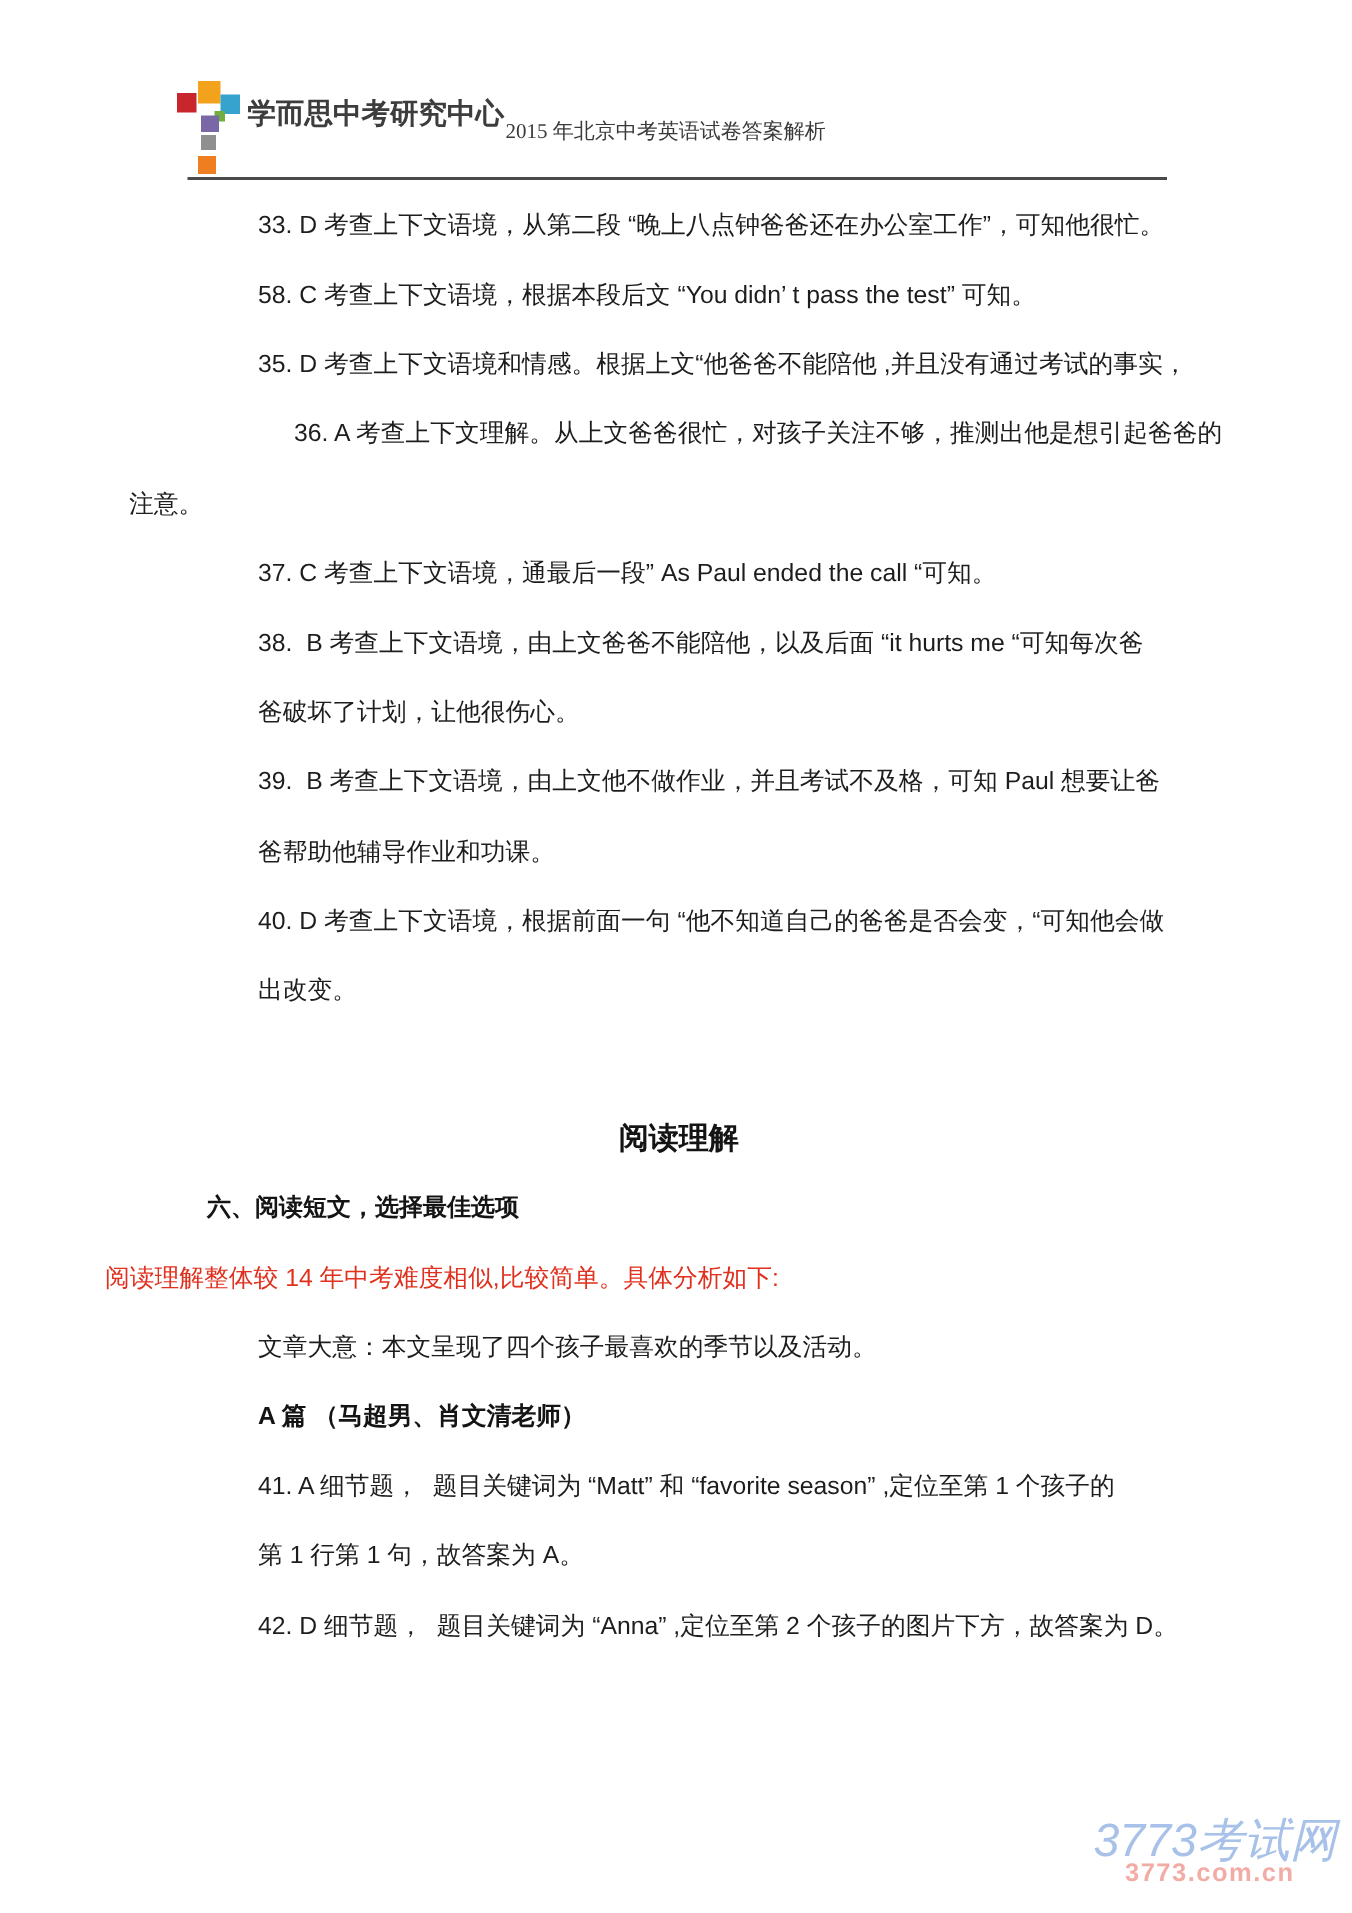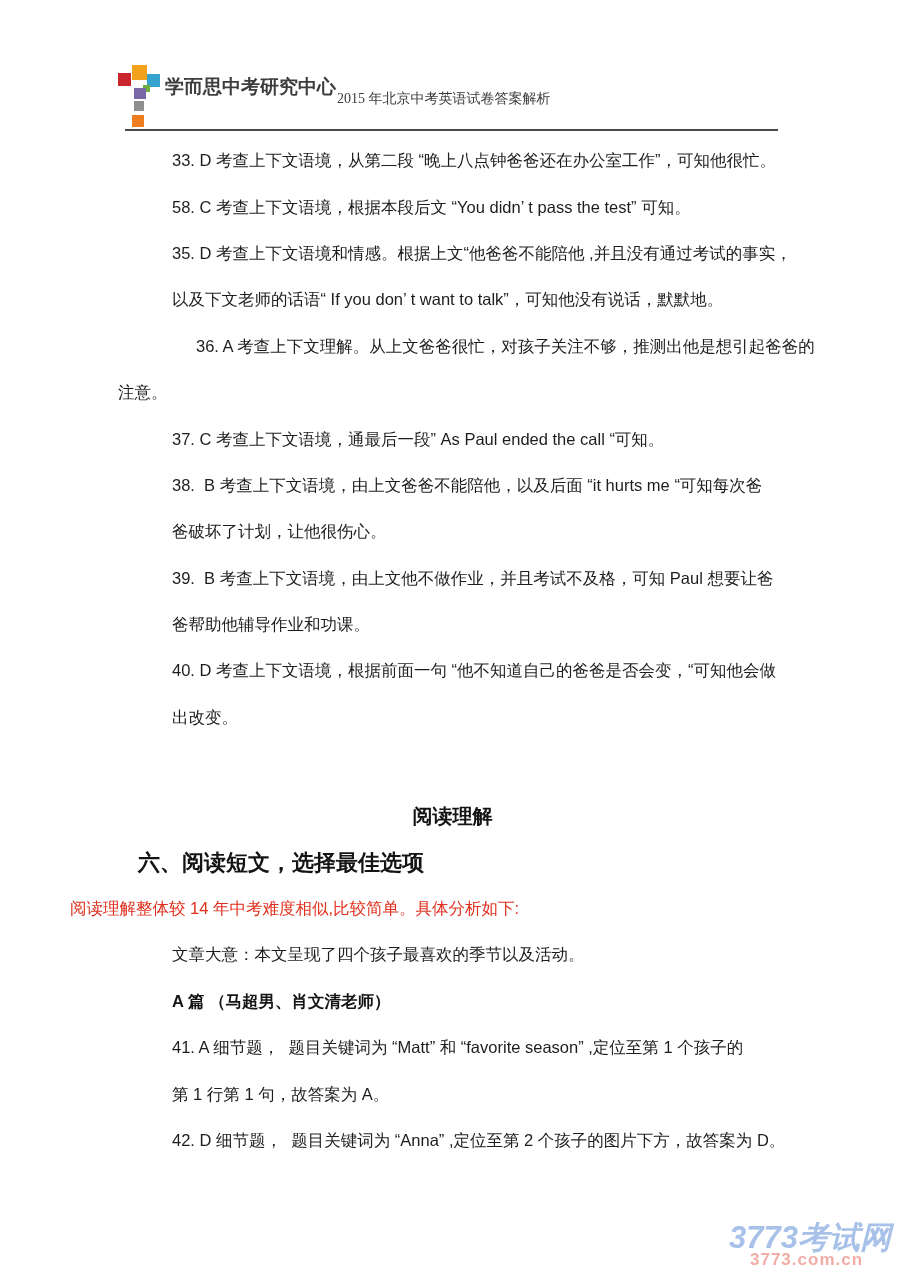--- a/index.html
+++ b/index.html
@@ -1,20 +1,20 @@
 <!DOCTYPE html>
 <html style="--divider: #4a4a4a; --red: #e0301e; --wm-blue: #a7c1e8; --wm-pink: #f2aca6;"><head>
 <meta charset="utf-8">
 <style>
   html,body{margin:0;padding:0;}
   body{
     width:901px;height:1275px;background:#ffffff;position:relative;
     font-family:"Liberation Sans",sans-serif;overflow:hidden;
   }
-  .page{position:absolute;left:0;top:11px;width:901px;height:1250px;background:#fff;}
+  .page{position:absolute;left:0;top:0;width:901px;height:1250px;background:#fff;}
 
   
   .logo{position:absolute;left:118px;top:52px;width:42px;height:66px;}
   .logo .sq{position:absolute;}
   .sq-0{left:0;top:10px;width:13px;height:13px;}
   .sq-1{left:14px;top:2px;width:15px;height:15px;}
   .sq-2{left:29px;top:11px;width:13px;height:13px;}
   .sq-3{left:25px;top:22px;width:7px;height:7px;}
   .sq-4{left:16px;top:25px;width:12px;height:11px;}
   .sq-5{left:16px;top:38px;width:10px;height:10px;}
@@ -33,38 +33,38 @@
     background:var(--divider,#4a4a4a);
   }
 
   
   .content{position:absolute;left:0;top:127px;width:901px;}
   .line{
     height:46.4px;font-size:16.5px;color:#1d1d1d;display:flex;align-items:center;
     padding-left:172px;white-space:pre;
   }
   .line.outdent{margin-left:24px;}
-  .line.cont-sm{padding-left:118px;}
+  .line.cont-sm{padding-left:86px;}
   .line.heading{
     justify-content:center;padding-left:4px;font-weight:bold;font-size:20px;
     margin-top:52px;color:#141414;
   }
-  .line.subheading{padding-left:138px;font-weight:bold;font-size:22px;color:#141414;}
+  .line.subheading{padding-left:138px;font-weight:bold;font-size:16px;color:#141414;}
   .line.red{color:var(--red,#e0301e);padding-left:70px;}
   .line.bold{font-weight:bold;color:#141414;}
 
   
   .footer{
     position:absolute;top:1180px;left:0;width:901px;text-align:center;
     font-size:14.5px;color:#1d1d1d;font-family:"Liberation Serif",serif;white-space:pre;
   }
 
   
   .wm-title{
-    position:absolute;left:729px;top:1206px;font-size:31px;font-weight:bold;
+    position:absolute;left:729px;top:1206px;font-size:31px;font-weight:normal;
     font-style:italic;color:var(--wm-blue,#a7c1e8);white-space:nowrap;letter-spacing:0px;
   }
   .wm-domain{
     position:absolute;left:750px;top:1239px;font-size:17px;font-weight:bold;
     color:var(--wm-pink,#f2aca6);white-space:nowrap;letter-spacing:1px;
   }
 </style>
 </head>
 <body>
 
@@ -81,21 +81,20 @@
     </div>
 
   <div class="brand">学而思中考研究中心</div>
   <div class="subtitle">2015 年北京中考英语试卷答案解析</div>
   <div class="divider"></div>
 
   <div class="content">
       <div class="line item">33. D 考查上下文语境，从第二段 “晚上八点钟爸爸还在办公室工作”，可知他很忙。</div>
       <div class="line item">58. C 考查上下文语境，根据本段后文 “You didn’ t pass the test” 可知。</div>
       <div class="line item">35. D 考查上下文语境和情感。根据上文“他爸爸不能陪他 ,并且没有通过考试的事实，</div>
-      <div class="line item">以及下文老师的话语“ If you don’ t want to talk”，可知他没有说话，默默地。</div>
       <div class="line outdent">36. A 考查上下文理解。从上文爸爸很忙，对孩子关注不够，推测出他是想引起爸爸的</div>
       <div class="line cont-sm">注意。</div>
       <div class="line item">37. C 考查上下文语境，通最后一段” As Paul ended the call “可知。</div>
       <div class="line item">38.  B 考查上下文语境，由上文爸爸不能陪他，以及后面 “it hurts me “可知每次爸</div>
       <div class="line item">爸破坏了计划，让他很伤心。</div>
       <div class="line item">39.  B 考查上下文语境，由上文他不做作业，并且考试不及格，可知 Paul 想要让爸</div>
       <div class="line item">爸帮助他辅导作业和功课。</div>
       <div class="line item">40. D 考查上下文语境，根据前面一句 “他不知道自己的爸爸是否会变，“可知他会做</div>
       <div class="line item">出改变。</div>
       <div class="line heading">阅读理解</div>

